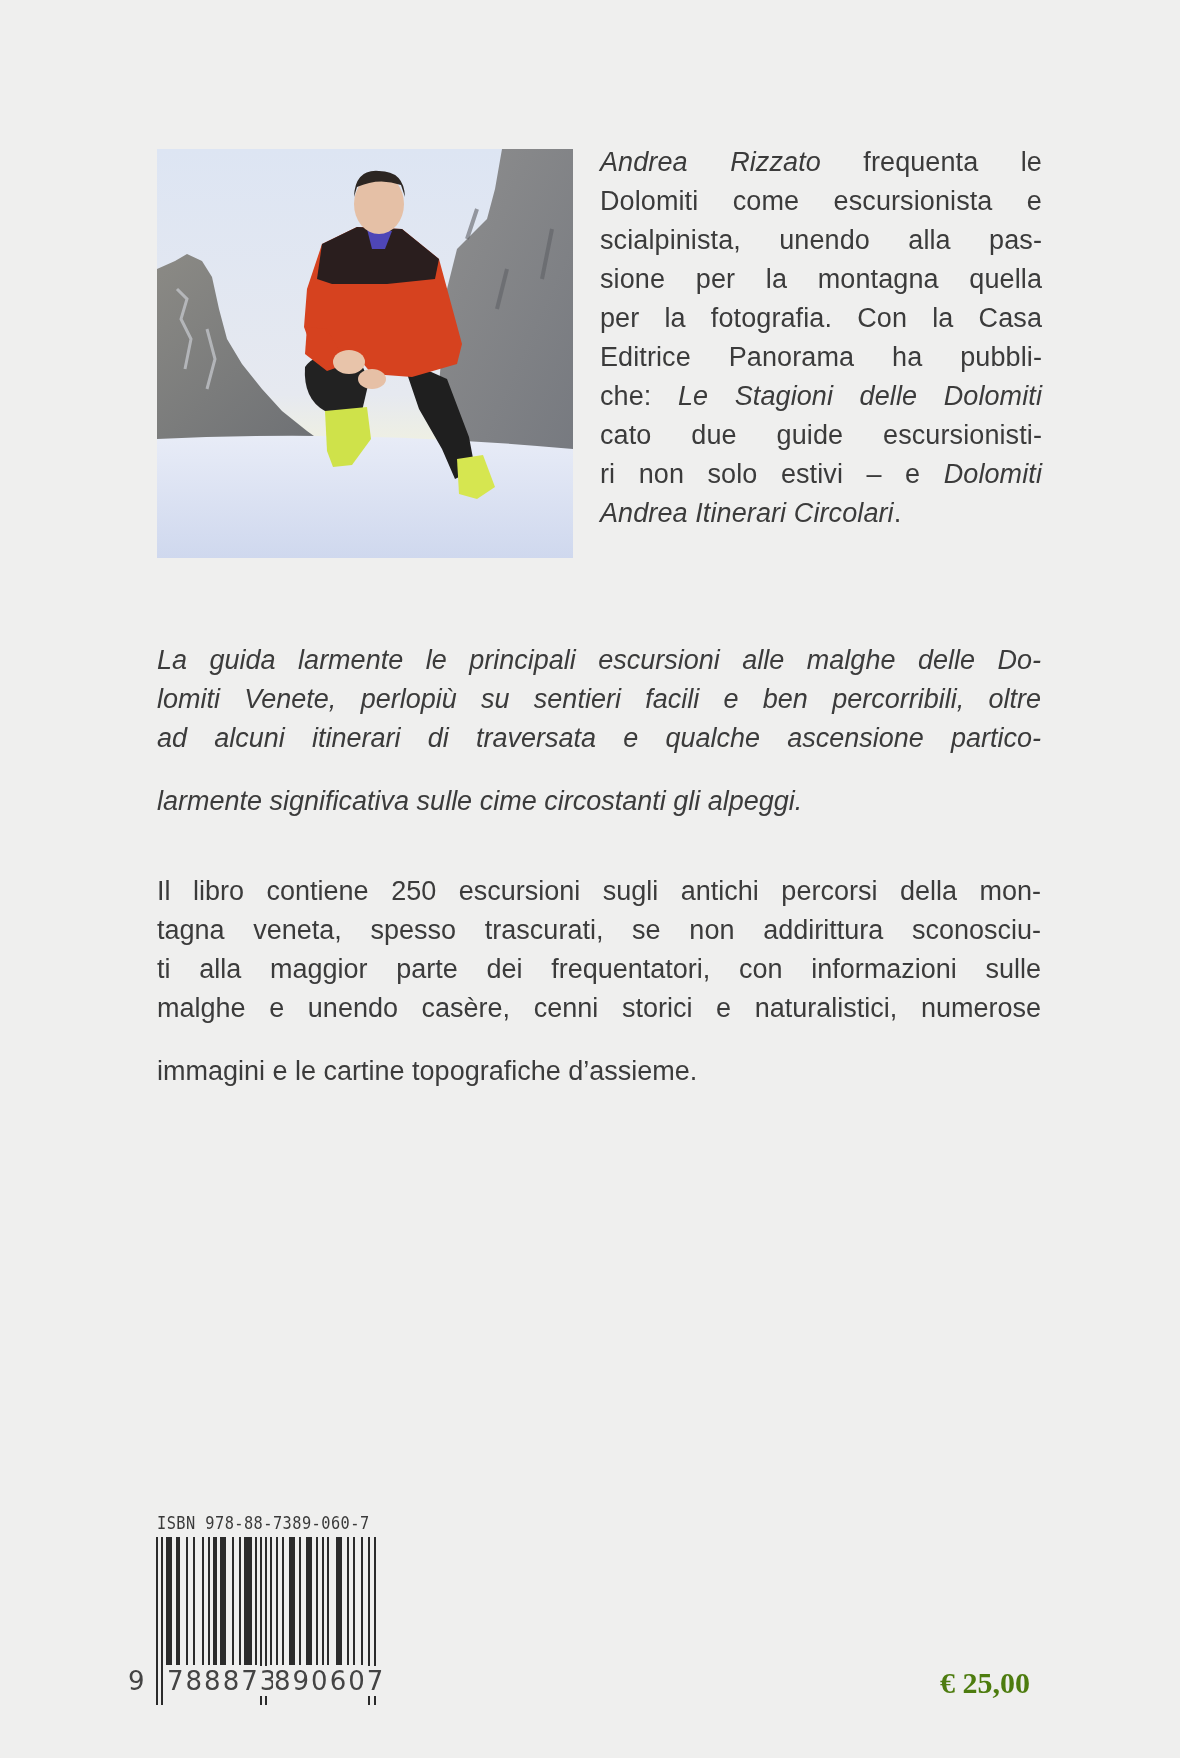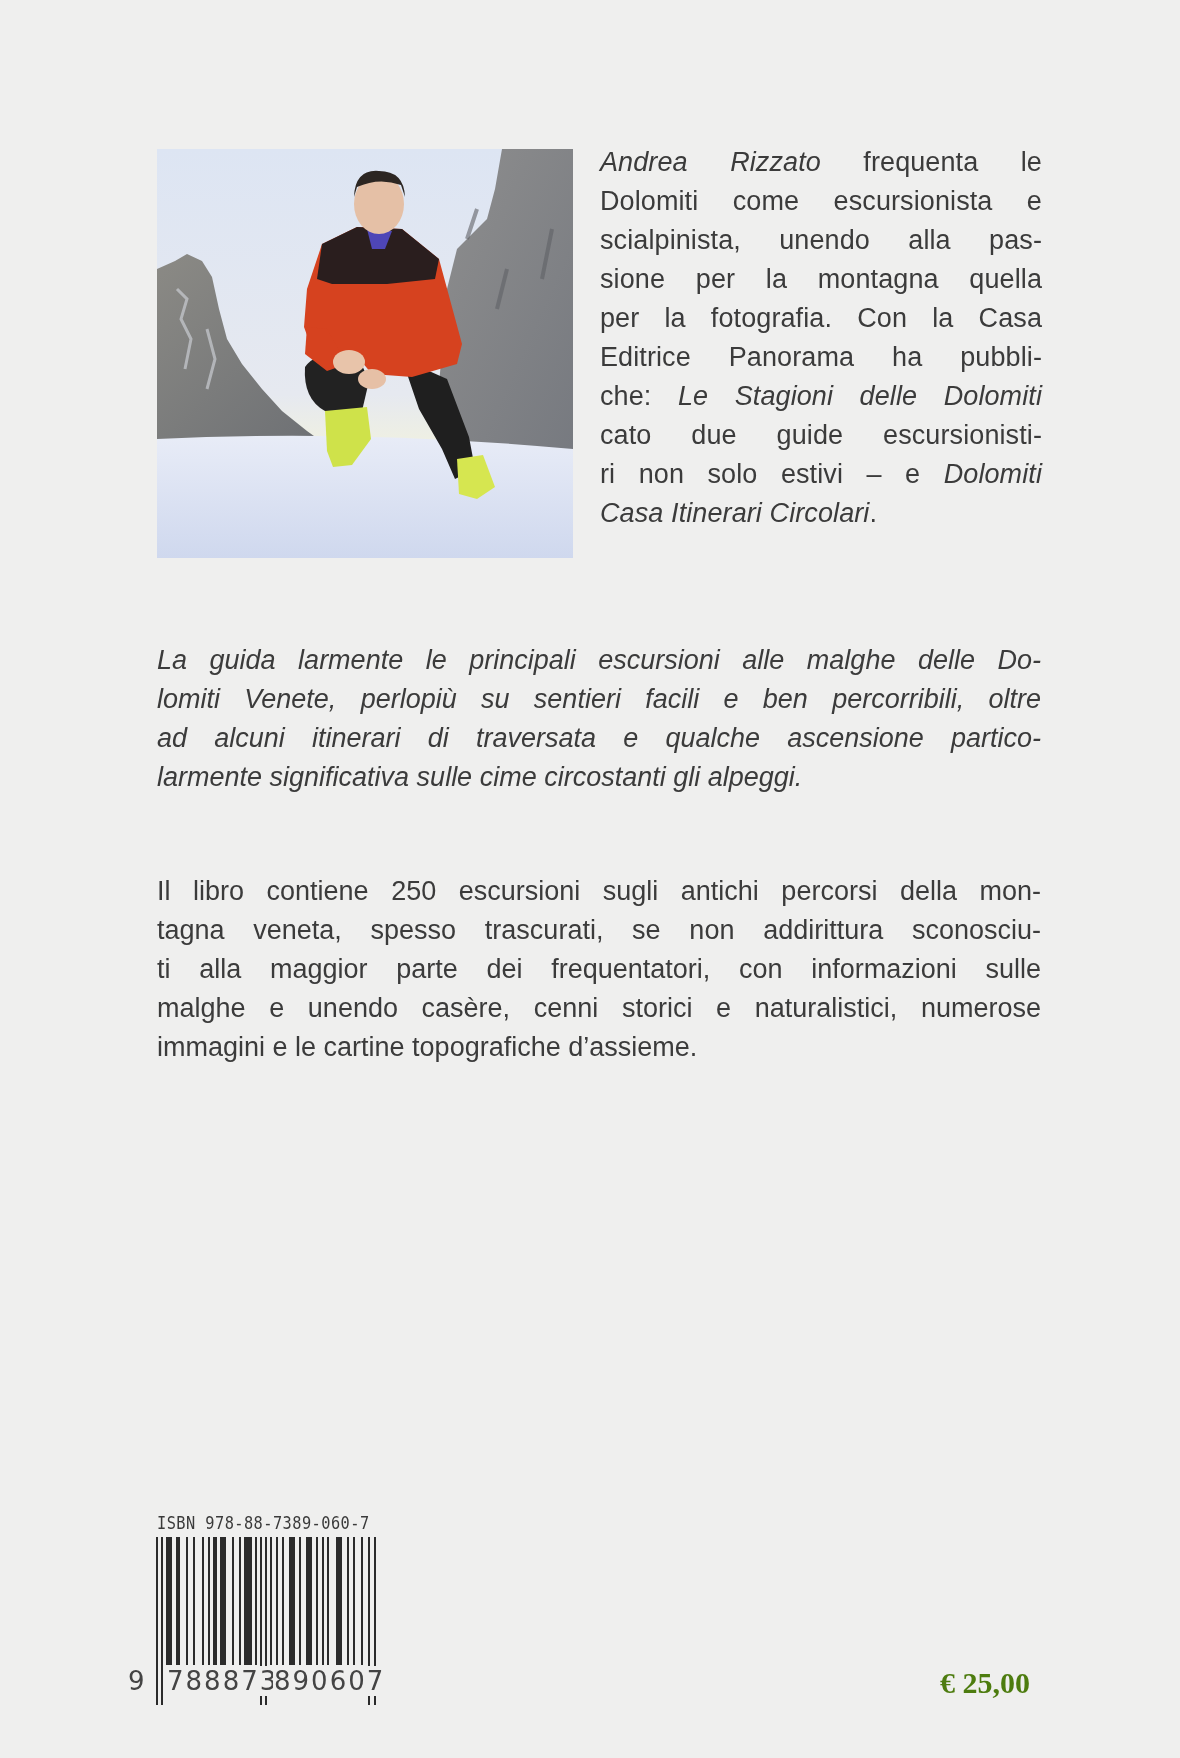--- a/index.html
+++ b/index.html
@@ -20,21 +20,21 @@
     font-size: 27px; line-height: 39px; text-align: justify;
     hyphens: manual; letter-spacing: 0.1px;
   }
   .bio .line { display: block; text-align: justify; text-align-last: justify; white-space: nowrap; }
   .bio .line.last { text-align-last: left; }
   .para {
     position: absolute; left: 157px; width: 884px;
     font-size: 27px; line-height: 39px;
   }
   .para .line { display: block; white-space: nowrap; text-align: justify; text-align-last: justify; }
-  .para .line.last { text-align-last: left; }
+  .para .line.last { text-align-last: left; margin-top: 24px; }
   .para1 { top: 641px; font-style: italic; }
   .para2 { top: 872px; }
   em { }
   .isbn-label {
     position: absolute; left: 157px; top: 1513px;
     font-family: "DejaVu Sans Mono", monospace; font-size: 17px; letter-spacing: 0.5px;
     color: #3a3a3a; transform: scaleX(0.9); transform-origin: left;
   }
   .barcode {
     position: absolute; left: 156px; top: 1537px; width: 224px; height: 170px;
@@ -109,21 +109,21 @@
 <div class="bio">
   <span class="line"><em>Andrea Rizzato</em><span> frequenta le</span></span>
   <span class="line"><span>Dolomiti come escursionista e</span></span>
   <span class="line"><span>scialpinista, unendo alla pas-</span></span>
   <span class="line"><span>sione per la montagna quella</span></span>
   <span class="line"><span>per la fotografia. Con la Casa</span></span>
   <span class="line"><span>Editrice Panorama ha pubbli-</span></span>
   <span class="line"><span>che: </span><em>Le Stagioni delle Dolomiti</em></span>
   <span class="line"><span>cato due guide escursionisti-</span></span>
   <span class="line"><span>ri non solo estivi – e </span><em>Dolomiti</em></span>
-  <span class="line last"><em>Casa Itinerari Circolari</em><span>.</span></span>
+  <span class="line last"><em>Andrea Itinerari Circolari</em><span>.</span></span>
 </div>
 
 <div class="para para1">
   <span class="line">La guida larmente le principali escursioni alle malghe delle Do-</span>
   <span class="line">lomiti Venete, perlopiù su sentieri facili e ben percorribili, oltre</span>
   <span class="line">ad alcuni itinerari di traversata e qualche ascensione partico-</span>
   <span class="line last">larmente significativa sulle cime circostanti gli alpeggi.</span>
 </div>
 
 <div class="para para2">

